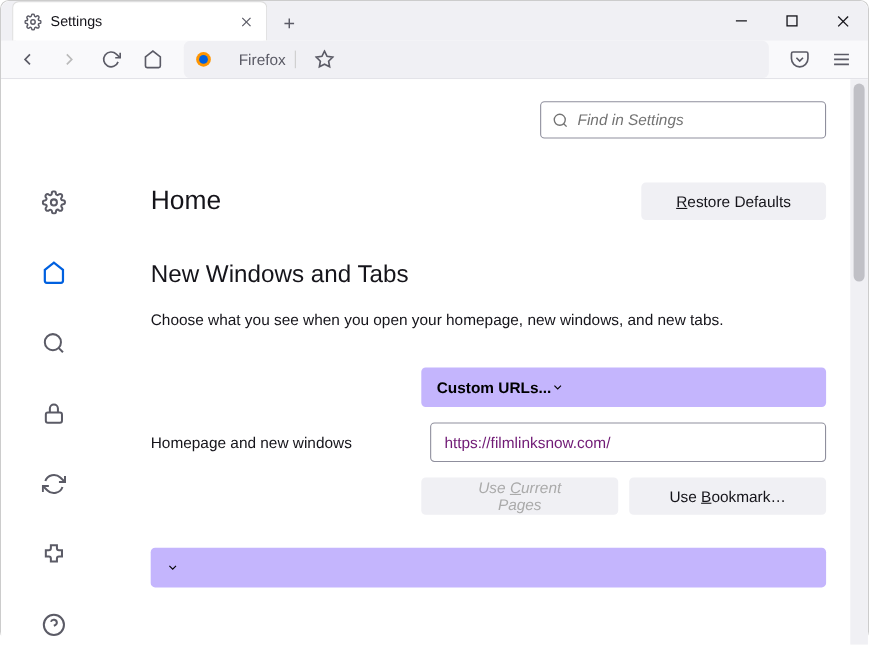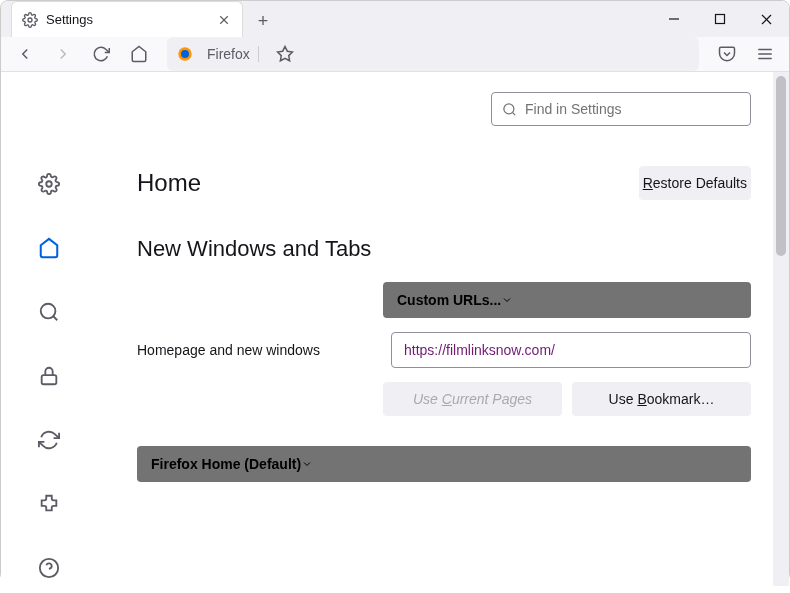--- a/index.html
+++ b/index.html
@@ -16,50 +16,50 @@
     .tab-close { width: 16px; height: 16px; display: flex; align-items: center; justify-content: center; color: #5b5b66; cursor: pointer; }
     .newtab { width: 32px; height: 32px; display: flex; align-items: center; justify-content: center; color: #5b5b66; margin-left: 4px; cursor: pointer; font-size: 18px; }
     .win-controls { position: absolute; right: 0; top: 0; height: 44px; display: flex; }
     .win-btn { width: 46px; height: 36px; display: flex; align-items: center; justify-content: center; color: #15141a; cursor: pointer; }
     
     
     .toolbar { height: 48px; background: #f9f9fb; border-bottom: 1px solid #e0e0e6; display: flex; align-items: center; padding: 0 8px; gap: 6px; }
     .nav-btn { width: 32px; height: 32px; display: flex; align-items: center; justify-content: center; color: #5b5b66; cursor: pointer; border-radius: 4px; }
     .nav-btn.disabled { color: #bbb; }
     .urlbar { flex: 1; height: 34px; background: #f0f0f4; border-radius: 6px; display: flex; align-items: center; padding: 0 10px; gap: 10px; margin: 0 6px; }
-    .urlbar-identity { display: flex; align-items: center; gap: 14px; color: #5b5b66; font-size: 14px; padding-right: 8px; border-right: 1px solid #ccc; }
+    .urlbar-identity { display: flex; align-items: center; gap: 24px; color: #5b5b66; font-size: 14px; padding-right: 8px; border-right: 1px solid #ccc; }
     .urlbar-identity .ff-icon { width: 16px; height: 16px; }
     .urlbar-text { flex: 1; font-size: 14px; color: #5b5b66; }
     .star { color: #5b5b66; }
     
     
     .content { flex: 1; display: flex; background: #fff; position: relative; }
     .scrollgutter { width: 16px; background: #f0f0f4; position: relative; }
     .scrollthumb { position: absolute; top: 4px; left: 3px; width: 10px; height: 180px; background: #c0c0c6; border-radius: 5px; }
     
     .sidebar { width: 96px; display: flex; flex-direction: column; align-items: center; padding-top: 94px; gap: 28px; }
     .sb-icon { width: 36px; height: 36px; display: flex; align-items: center; justify-content: center; color: #5b5b66; border-radius: 6px; cursor: pointer; }
     .sb-icon.active { color: #0060df; }
     .sb-icon svg { width: 22px; height: 22px; }
     
     .main { flex: 1; padding: 20px 22px 12px 40px; position: relative; }
-    .search-wrap { display: flex; justify-content: flex-end; margin-bottom: 40px; }
+    .search-wrap { display: flex; justify-content: flex-end; margin-bottom: 40px; font-style: italic; }
     .search-box { width: 260px; height: 34px; border: 1px solid #8f8f9d; border-radius: 4px; display: flex; align-items: center; padding: 0 10px; gap: 8px; color: #737373; font-size: 14px; }
     
     .header-row { display: flex; justify-content: space-between; align-items: center; margin-bottom: 36px; }
     .h1 { font-size: 24px; font-weight: 400; color: #15141a; }
-    .btn { height: 34px; padding: 0 4px; background: #f0f0f4; border: none; border-radius: 4px; font-size: 14px; color: #15141a; cursor: pointer; display: flex; align-items: center; }
+    .btn { height: 34px; padding: 0 32px; background: #f0f0f4; border: none; border-radius: 4px; font-size: 14px; color: #15141a; cursor: pointer; display: flex; align-items: center; }
     .btn.disabled { color: #aaa; font-style: italic; }
     
     .h2 { font-size: 22px; font-weight: 400; color: #15141a; margin-bottom: 20px; }
     .desc { font-size: 14px; color: #15141a; margin-bottom: 36px; }
     
     .row { display: flex; align-items: center; margin-bottom: 14px; gap: 14px; }
     .row-label { width: 240px; font-size: 14px; color: #15141a; }
-    .select { flex: 1; height: 36px; background: #737373; border-radius: 4px; display: flex; align-items: center; justify-content: flex-start; padding: 0 14px; font-size: 14px; font-weight: 600; cursor: pointer; }
+    .select { flex: 1; height: 36px; background: #c4b5fd; border-radius: 4px; display: flex; align-items: center; justify-content: flex-start; padding: 0 14px; font-size: 14px; font-weight: 600; cursor: pointer; }
     .chev { width: 12px; height: 12px; }
     .txt-input { flex: 1; height: 36px; border: 1px solid #8f8f9d; border-radius: 4px; padding: 0 12px; font-size: 14px; color: #701a75; outline: none; }
     .btn-row { display: flex; gap: 10px; justify-content: flex-end; margin-bottom: 30px; }
     .btn-row .btn { flex: 1; justify-content: center; }
     .underline-char { text-decoration: underline; }
     
     .right-col { width: 368px; margin-left: auto; }
   </style>
 </head>
 <body>
@@ -215,20 +215,21 @@
       </div>
 
       <div class="header-row">
         <div class="h1">Home</div>
         <button class="btn">
             <span><span class="underline-char">R</span>estore Defaults</span>
           </button>
       </div>
 
       <div class="h2">New Windows and Tabs</div>
+      <div class="desc">Choose what you see when you open your homepage, new windows, and new tabs.</div>
 
       <div class="right-col">
         <div class="select">
           <span>Custom URLs...</span>
           <svg class="chev" viewBox="0 0 24 24" fill="none" stroke="currentColor" stroke-width="2">
               <polyline points="6 9 12 15 18 9"></polyline>
             </svg>
         </div>
       </div>
 
@@ -241,21 +242,20 @@
         <button class="btn disabled">
             <span>Use <span class="underline-char">C</span>urrent Pages</span>
           </button>
         <button class="btn">
             <span>Use <span class="underline-char">B</span>ookmark…</span>
           </button>
       </div>
 
       <div class="row">
         <div class="select">
-          <span>Firefox Home (Default)</span>
           <svg class="chev" viewBox="0 0 24 24" fill="none" stroke="currentColor" stroke-width="2">
               <polyline points="6 9 12 15 18 9"></polyline>
             </svg>
         </div>
       </div>
     </div>
 
     <div class="scrollgutter">
       <div class="scrollthumb"></div>
     </div>

